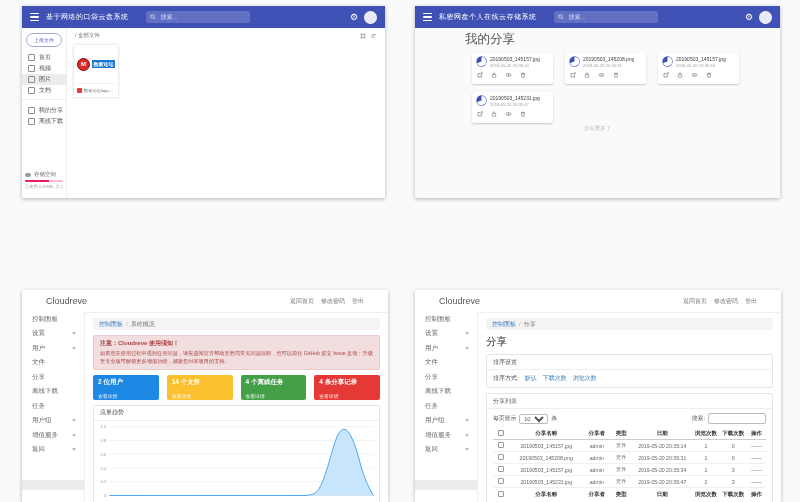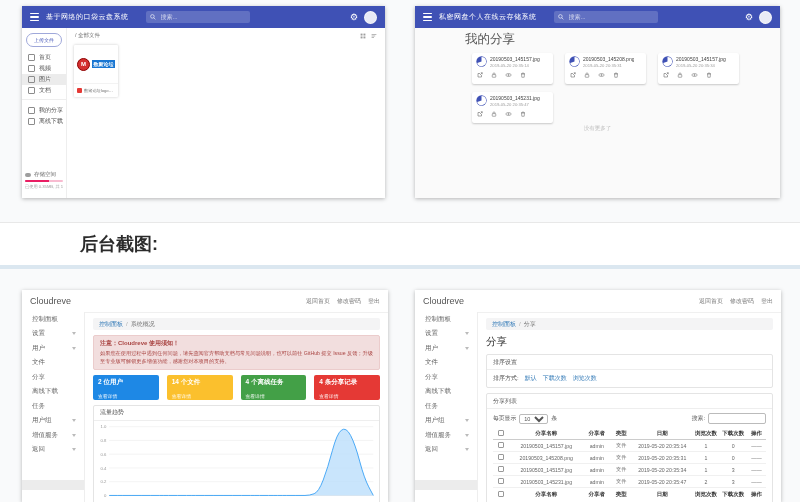--- a/index.html
+++ b/index.html
@@ -66,21 +66,21 @@
   .scard-top{display:flex;gap:3px;align-items:flex-start;}
   .pieic{flex:none;}
   .scol{min-width:0;}
   .sname{font-size:5px;color:#424242;white-space:nowrap;overflow:hidden;text-overflow:ellipsis;}
   .sdate{font-size:4.2px;color:#9e9e9e;margin-top:1px;}
   .sicons{display:flex;gap:8px;margin-top:3.5px;padding-left:1px;}
   .sicons svg{cursor:pointer;}
   .endtext{position:absolute;left:0;top:119px;width:100%;text-align:center;font-size:5.5px;color:#bdbdbd;}
 
   
-  .atop{height:22px;display:flex;align-items:center;padding:0 8px;border-bottom:1px solid #f0f0f0;}
+  .atop{height:22px;display:flex;align-items:center;padding:0 24px;border-bottom:1px solid #f0f0f0;}
   .abrand{font-size:9px;color:#555;}
   .atoplinks{margin-left:auto;display:flex;gap:7px;}
   .atoplink{font-size:6px;color:#777;cursor:pointer;text-decoration:none;}
   .aside{position:absolute;left:0;top:22px;bottom:0;width:62px;border-right:1px solid #eee;background:#fff;}
   .aitem{height:14.5px;display:flex;align-items:center;padding:0 8px 0 10px;cursor:pointer;}
   .alabel{font-size:6.5px;color:#666;}
   .achev{margin-left:auto;width:0;height:0;border-left:2.5px solid transparent;border-right:2.5px solid transparent;border-top:3px solid #bbb;}
   .acollapse{position:absolute;left:0;right:0;bottom:12px;height:10px;background:#ececec;cursor:pointer;}
   .acontent{position:absolute;left:63px;top:22px;right:0;bottom:0;padding:6px 8px;overflow:hidden;}
   .abc{height:12px;background:#f4f4f5;border-radius:2px;display:flex;align-items:center;padding:0 6px;gap:3px;font-size:6px;}
@@ -118,23 +118,20 @@
   td.cact{color:#999;}
   .cb{display:inline-block;width:4px;height:4px;border:1px solid #999;border-radius:1px;background:#fff;cursor:pointer;}
   col.c0{width:6%;} col.c1{width:27%;} col.c2{width:10%;} col.c3{width:8%;}
   col.c4{width:22%;} col.c5{width:10%;} col.c6{width:10%;} col.c7{width:7%;}
 </style>
 </head>
 <body>
 
 <div class="canvas">
 
-  <div class="band">
-    <div class="band-label">后台截图:</div>
-  </div>
 
   <div class="shot shotA">
     <div class="mh">
       <div class="hamb">
           <i></i>
           <i></i>
           <i></i>
         </div>
       <div class="mh-title">基于网络的口袋云盘系统</div>
       <div class="msearch">

